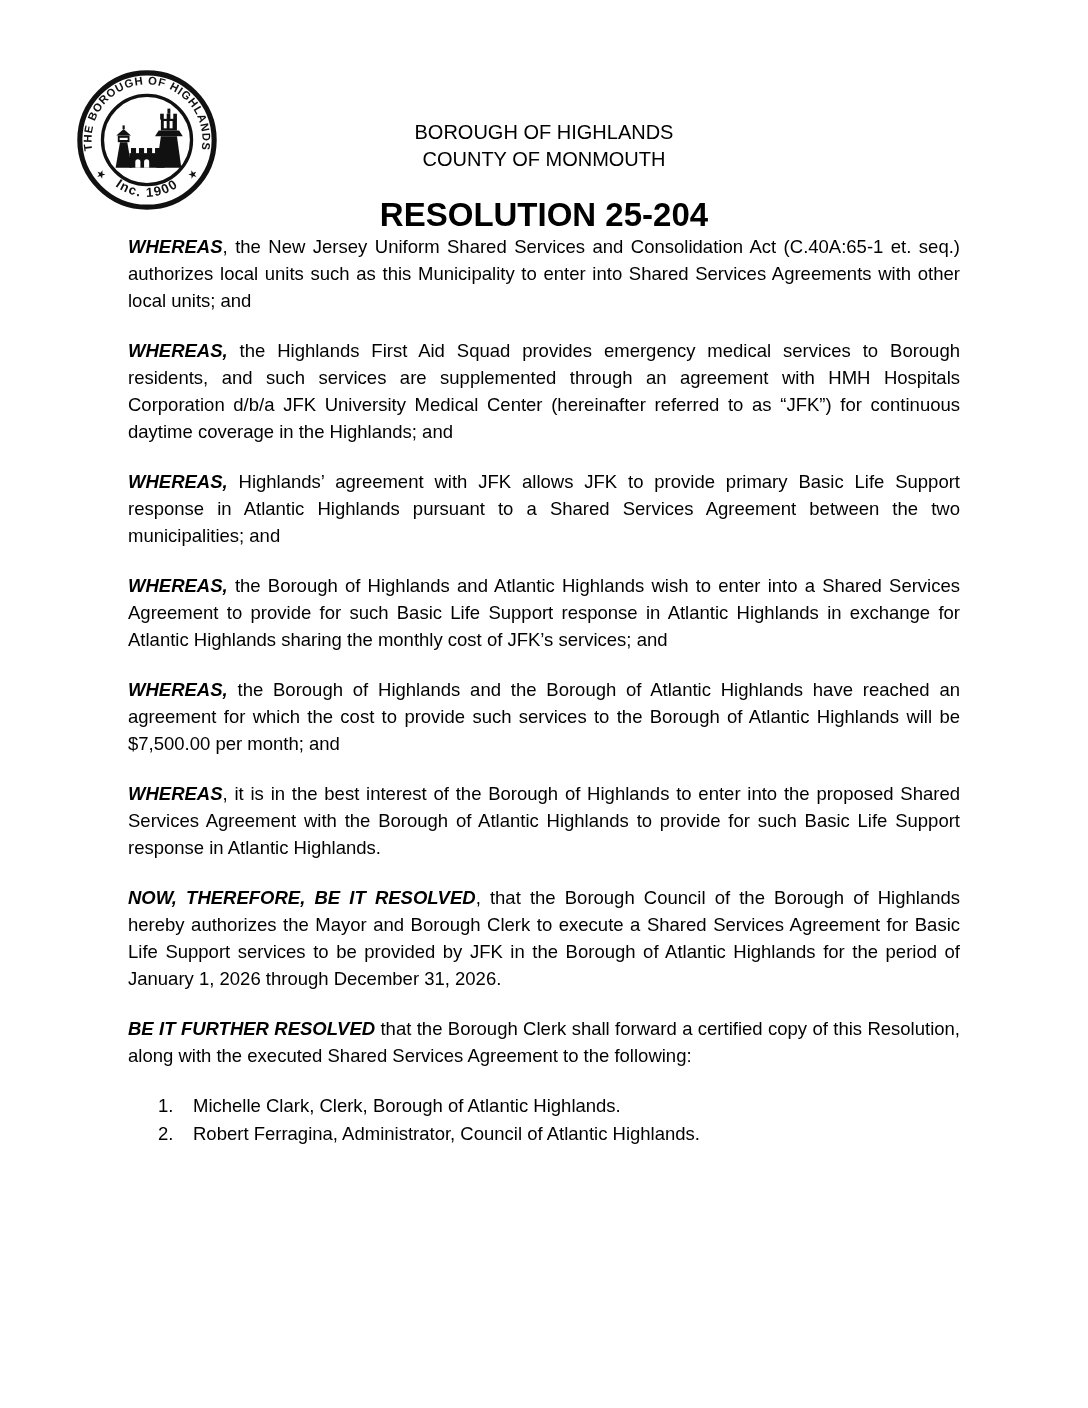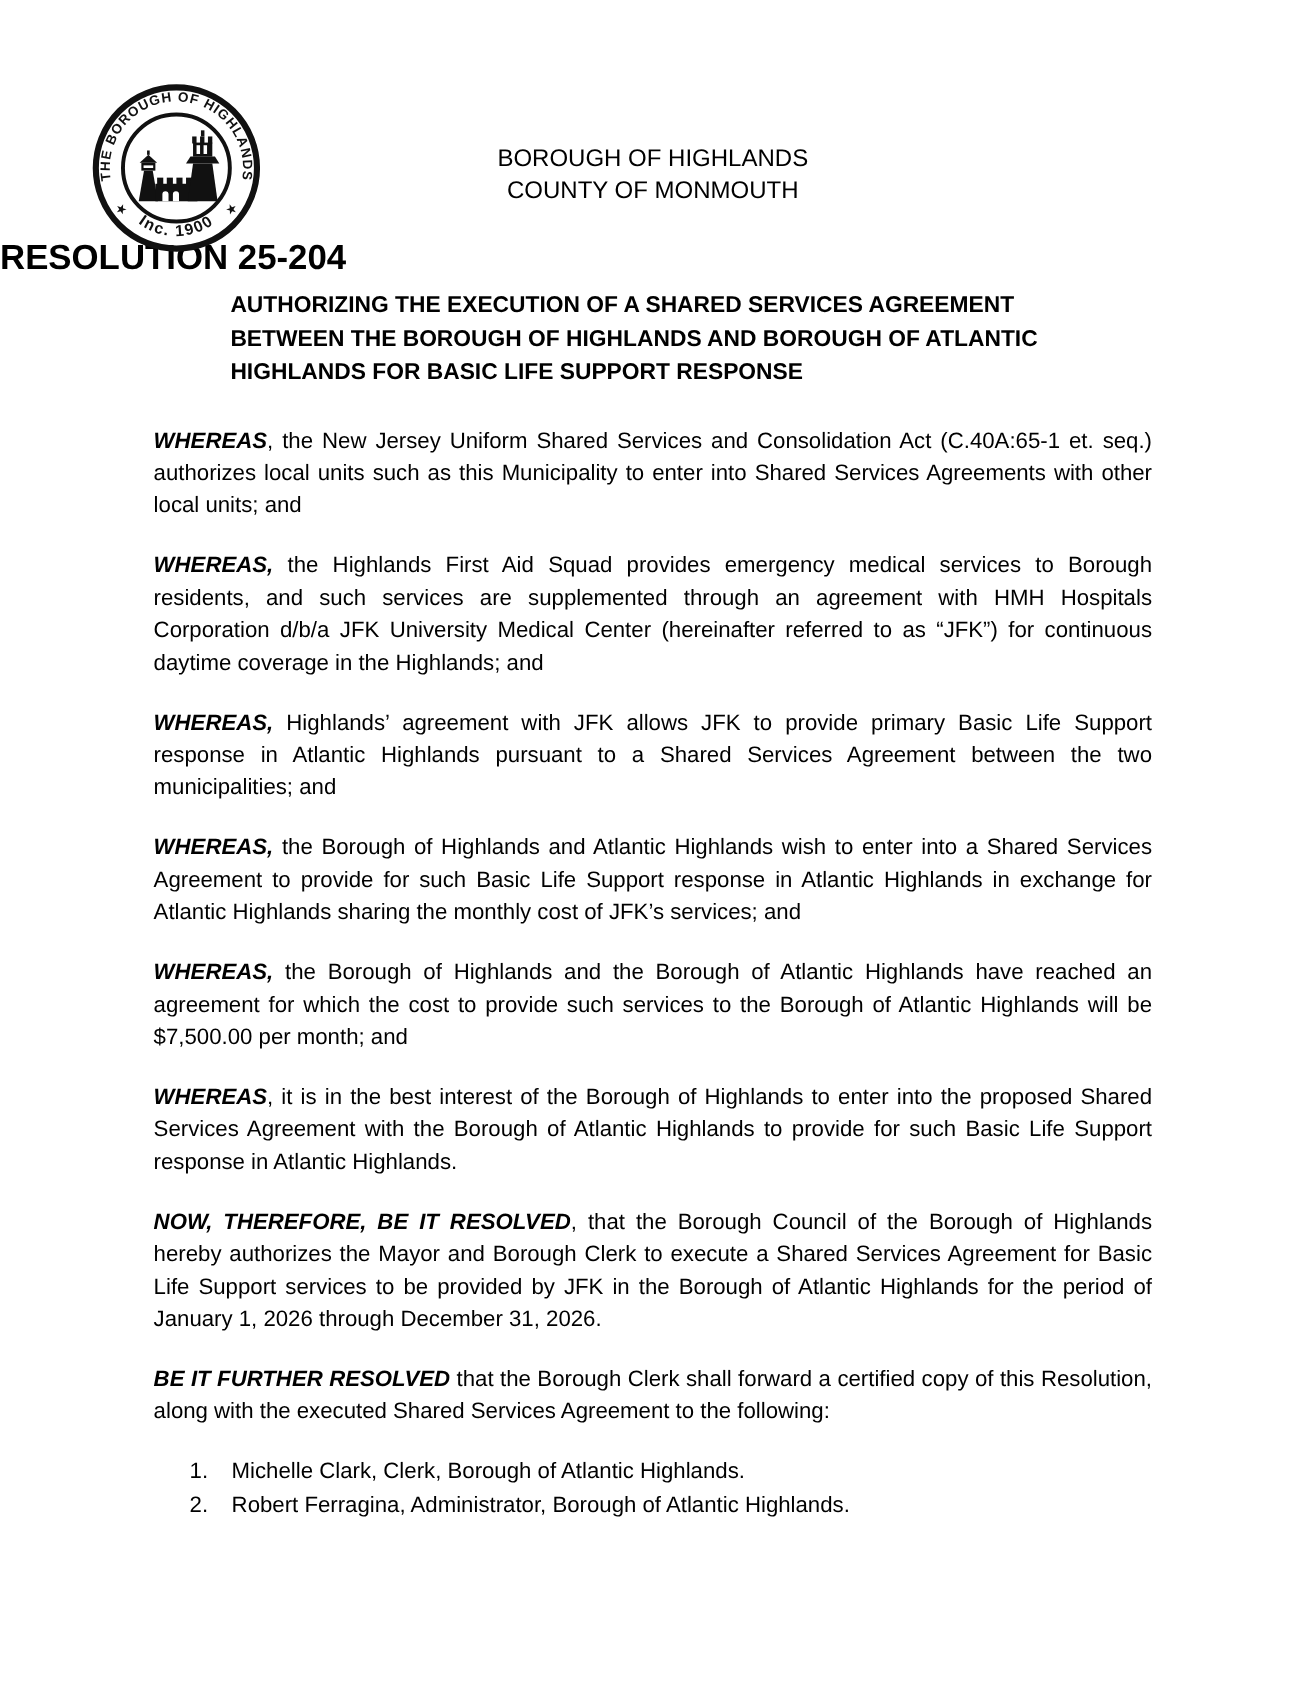--- a/index.html
+++ b/index.html
@@ -20,22 +20,22 @@
     height: 148px;
   }
   .header {
     padding-top: 119px;
     text-align: center;
     font-size: 20px;
     line-height: 27px;
   }
   .title {
     margin: 24px 0 0 0;
-    text-align: left;
-    font-size: 29px;
+    text-align: center;
+    font-size: 33px;
     line-height: 36px;
     font-weight: 700;
     letter-spacing: 0px;
   }
   .subtitle {
     margin: 8px 182px 28px 192px;
     font-size: 19px;
     line-height: 28px;
     font-weight: 700;
     text-align: left;
@@ -103,21 +103,20 @@
     </g>
   </svg>
 
   <div class="header">
     <div>BOROUGH OF HIGHLANDS</div>
     <div>COUNTY OF MONMOUTH</div>
   </div>
 
   <h1 class="title">RESOLUTION 25-204</h1>
 
-  <p class="subtitle">AUTHORIZING THE EXECUTION OF A SHARED SERVICES AGREEMENT BETWEEN THE BOROUGH OF HIGHLANDS AND BOROUGH OF ATLANTIC HIGHLANDS FOR BASIC LIFE SUPPORT RESPONSE</p>
 
   <div class="bodytext">
 
     <p class="para"><span class="lead">WHEREAS</span><span>, the New Jersey Uniform Shared Services and Consolidation Act (C.40A:65-1 et. seq.) authorizes local units such as this Municipality to enter into Shared Services Agreements with other local units; and</span></p>
 
     <p class="para"><span class="lead">WHEREAS,</span><span> the Highlands First Aid Squad provides emergency medical services to Borough residents, and such services are supplemented through an agreement with HMH Hospitals Corporation d/b/a JFK University Medical Center (hereinafter referred to as “JFK”) for continuous daytime coverage in the Highlands; and</span></p>
 
     <p class="para"><span class="lead">WHEREAS,</span><span> Highlands’ agreement with JFK allows JFK to provide primary Basic Life Support response in Atlantic Highlands pursuant to a Shared Services Agreement between the two municipalities; and</span></p>
 
     <p class="para"><span class="lead">WHEREAS,</span><span> the Borough of Highlands and Atlantic Highlands wish to enter into a Shared Services Agreement to provide for such Basic Life Support response in Atlantic Highlands in exchange for Atlantic Highlands sharing the monthly cost of JFK’s services; and</span></p>
@@ -130,18 +129,18 @@
 
     <p class="para"><span class="lead">BE IT FURTHER RESOLVED</span><span> that the Borough Clerk shall forward a certified copy of this Resolution, along with the executed Shared Services Agreement to the following:</span></p>
 
     <div class="list">
       <div class="list-item">
         <span class="num">1.</span>
         <span class="li-text">Michelle Clark, Clerk, Borough of Atlantic Highlands.</span>
       </div>
       <div class="list-item">
         <span class="num">2.</span>
-        <span class="li-text">Robert Ferragina, Administrator, Borough of Atlantic Highlands.</span>
+        <span class="li-text">Robert Ferragina, Administrator, Council of Atlantic Highlands.</span>
       </div>
     </div>
 
   </div>
 </div>
 
 </body></html>

